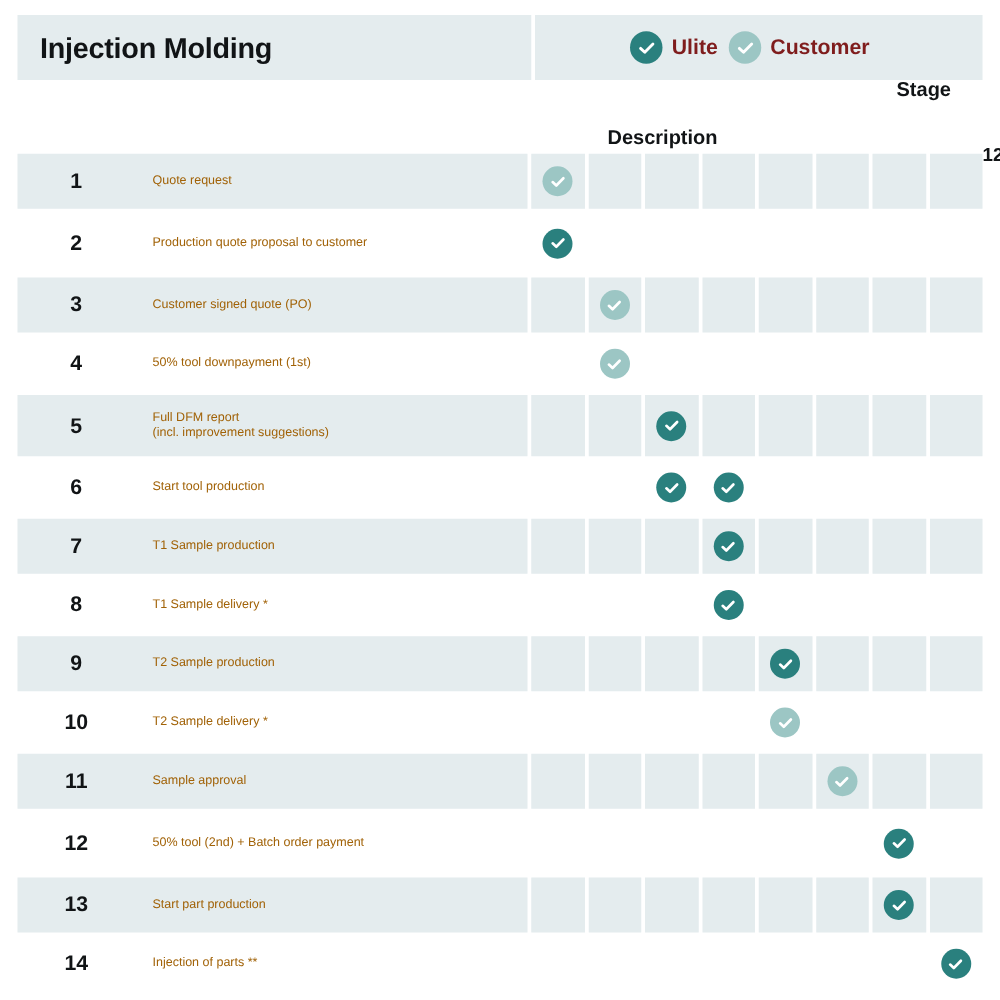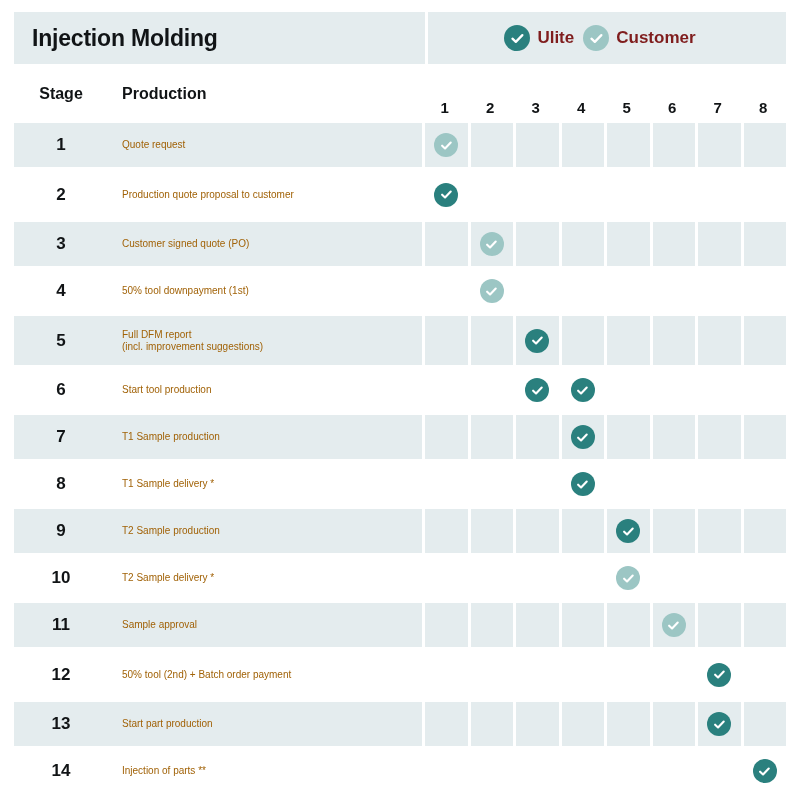--- a/index.html
+++ b/index.html
@@ -65,20 +65,21 @@
   .chk.customer { background: #9cc6c4; }
   .chk.sm { width: 24px; height: 24px; }
   .chk.sm svg { width: 13px; height: 13px; }
 
   
   .colhead {
     display: flex;
     height: 59px;
     background: #ffffff;
     align-items: flex-end;
+    flex-direction: column;
   }
   .colhead-stage {
     width: 94px;
     text-align: center;
     font-size: 16px;
     font-weight: bold;
     color: #111416;
     padding-bottom: 20px;
   }
   .colhead-desc {
@@ -194,21 +195,21 @@
               <path d="M2.6 8.2 L6.2 11.6 L13.2 4.4" fill="none" stroke="#ffffff" stroke-width="2.4" stroke-linecap="round" stroke-linejoin="round"></path>
             </svg>
         </span>
         <span class="legend-label">Customer</span>
       </div>
     </div>
   </div>
 
   <div class="colhead">
     <div class="colhead-stage">Stage</div>
-    <div class="colhead-desc">Production</div>
+    <div class="colhead-desc">Description</div>
     <div class="colhead-weeks">
       <div class="weeks-nums" id="weeks-nums">
           <div>1</div>
           <div>2</div>
           <div>3</div>
           <div>4</div>
           <div>5</div>
           <div>6</div>
           <div>7</div>
           <div>8</div>

